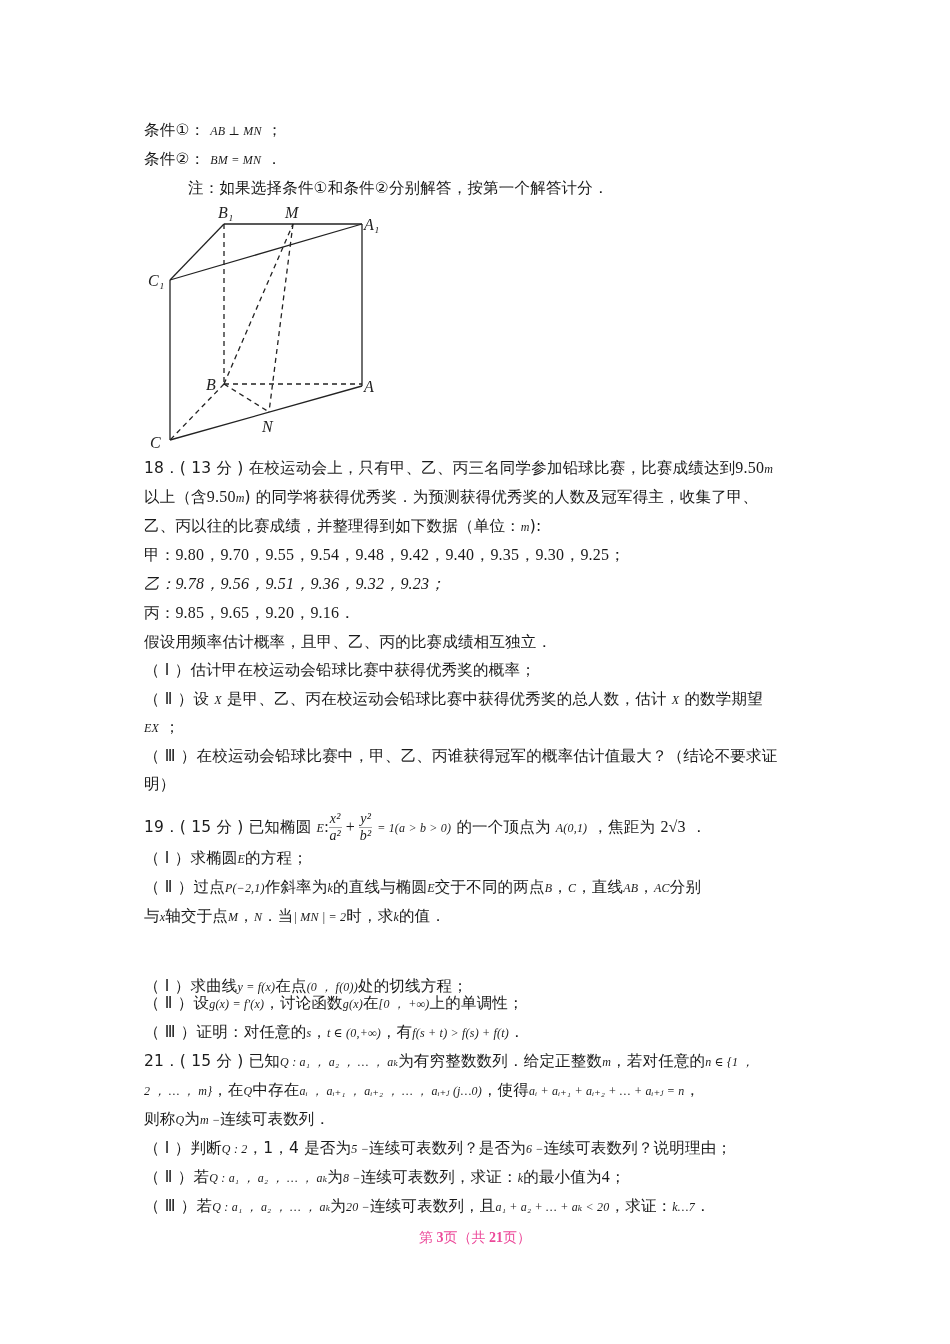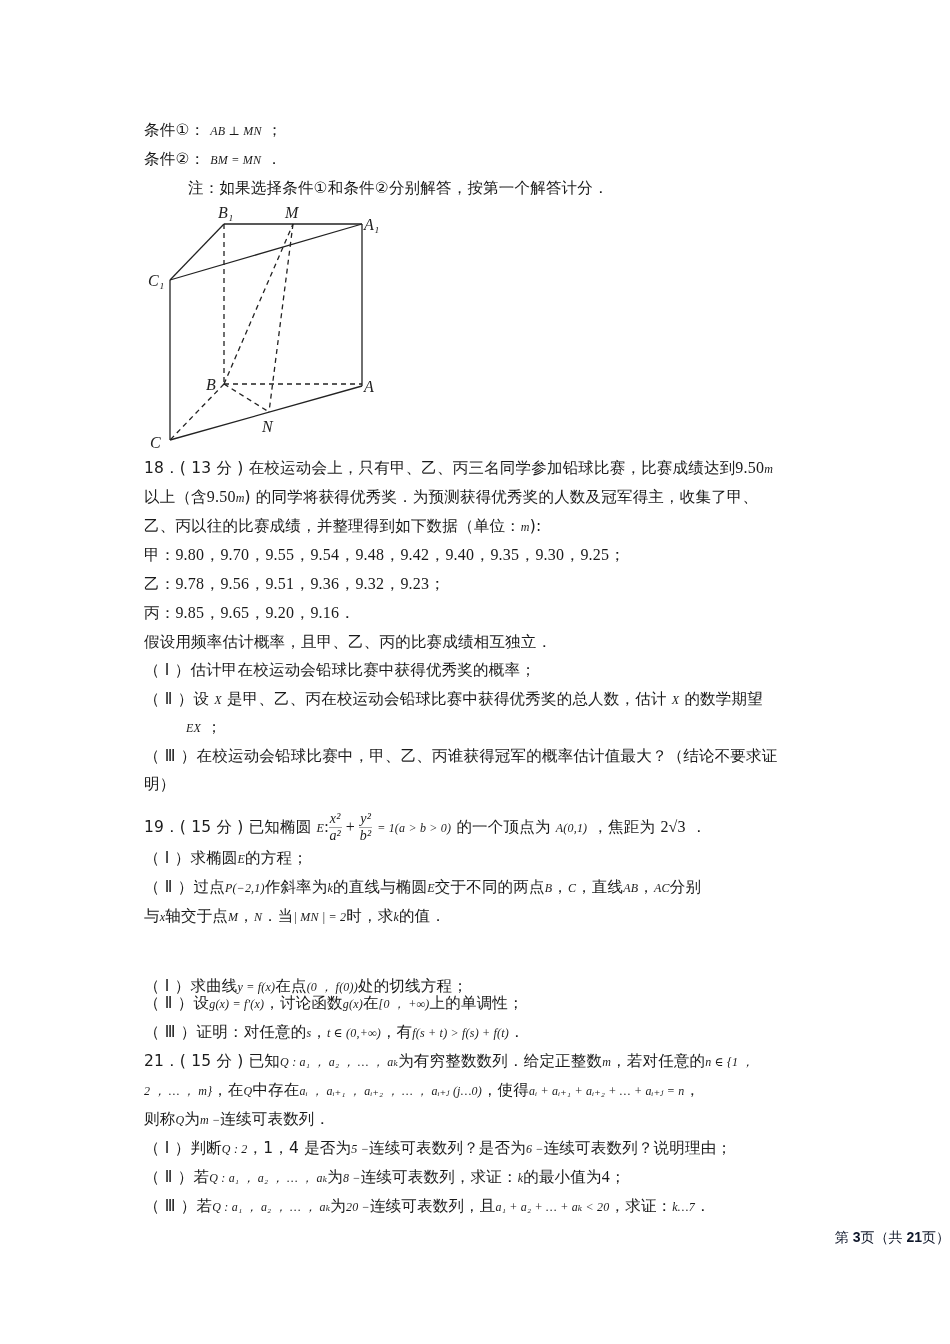--- a/index.html
+++ b/index.html
@@ -6,21 +6,21 @@
   body { width: 950px; height: 1344px; position: relative; overflow: hidden;
          font-family: "DejaVu Sans", "Liberation Sans", sans-serif; color: #1a1a1a; }
   .page { position: absolute; left: 0; top: 0; width: 950px; height: 1344px; }
   .line { position: absolute; left: 144px; font-size: 15.5px; line-height: 20px; white-space: nowrap; letter-spacing: 0.2px; }
   .m { font-family: "Liberation Serif", "DejaVu Serif", serif; font-style: italic; font-size: 12px; }
   .n { font-family: "Liberation Serif", "DejaVu Serif", serif; font-size: 16px; }
   .frac { display: inline-block; vertical-align: middle; text-align: center; font-family: "Liberation Serif", serif; font-style: italic; font-size: 14px; line-height: 16px; }
   .frac .num { display: block; border-bottom: 1px solid #a3a3a3; padding: 0 1px; }
   .frac .den { display: block; }
   .figure { position: absolute; left: 142px; top: 200px; width: 260px; height: 252px; }
-  .footer { position: absolute; left: 0; width: 950px; top: 1229px; text-align: right; font-family: Liberation Sans, sans-serif; font-size: 14px; color: #0f172a; }
+  .footer { position: absolute; left: 0; width: 950px; top: 1229px; text-align: center; font-family: Liberation Serif, serif; font-size: 14px; color: #ec4899; }
   .footer b { font-weight: bold; }
 </style>
 </head>
 <body>
 
 <div class="page">
 
   <div class="line" style="top:120px;">
     <span>条件①：</span>
     <span class="m">AB ⊥ MN</span>
@@ -71,36 +71,36 @@
   </div>
   <div class="line" style="top:487px;">
     <span>以上（含</span><span class="n">9.50</span><span class="m">m</span><span>) 的同学将获得优秀奖．为预测获得优秀奖的人数及冠军得主，收集了甲、</span>
   </div>
   <div class="line" style="top:516px;">
     <span>乙、丙以往的比赛成绩，并整理得到如下数据（单位：</span><span class="m">m</span><span>):</span>
   </div>
   <div class="line" style="top:545px;">
     <span>甲：</span><span class="n">9.80，9.70，9.55，9.54，9.48，9.42，9.40，9.35，9.30，9.25；</span>
   </div>
-  <div class="line" style="top:574px;">
+  <div class="line" style="top:574px;font-style:italic;">
     <span>乙：</span><span class="n">9.78，9.56，9.51，9.36，9.32，9.23；</span>
   </div>
   <div class="line" style="top:603px;">
     <span>丙：</span><span class="n">9.85，9.65，9.20，9.16．</span>
   </div>
   <div class="line" style="top:632px;">假设用频率估计概率，且甲、乙、丙的比赛成绩相互独立．</div>
   <div class="line" style="top:660px;">（ Ⅰ ）估计甲在校运动会铅球比赛中获得优秀奖的概率；</div>
   <div class="line" style="top:689px;">
     <span>（ Ⅱ ）设</span>
     <span class="m">X</span>
     <span>是甲、乙、丙在校运动会铅球比赛中获得优秀奖的总人数，估计</span>
     <span class="m">X</span>
     <span>的数学期望</span>
   </div>
-  <div class="line" style="top:717px;margin-left:42px;">
+  <div class="line" style="top:717px;">
     <span class="m">EX</span>
     <span>；</span>
   </div>
   <div class="line" style="top:746px;">（ Ⅲ ）在校运动会铅球比赛中，甲、乙、丙谁获得冠军的概率估计值最大？（结论不要求证</div>
   <div class="line" style="top:774px;">明）</div>
 
   <div class="line" style="top:809px; line-height:36px;">
     <span>19．( 15 分 ) 已知椭圆</span>
     <span class="m">E</span><span class="n">:</span><span class="frac"><span class="num">x²</span><span class="den">a²</span></span><span class="n"> + </span><span class="frac"><span class="num">y²</span><span class="den">b²</span></span>
     <span class="m">= 1(a &gt; b &gt; 0)</span>

